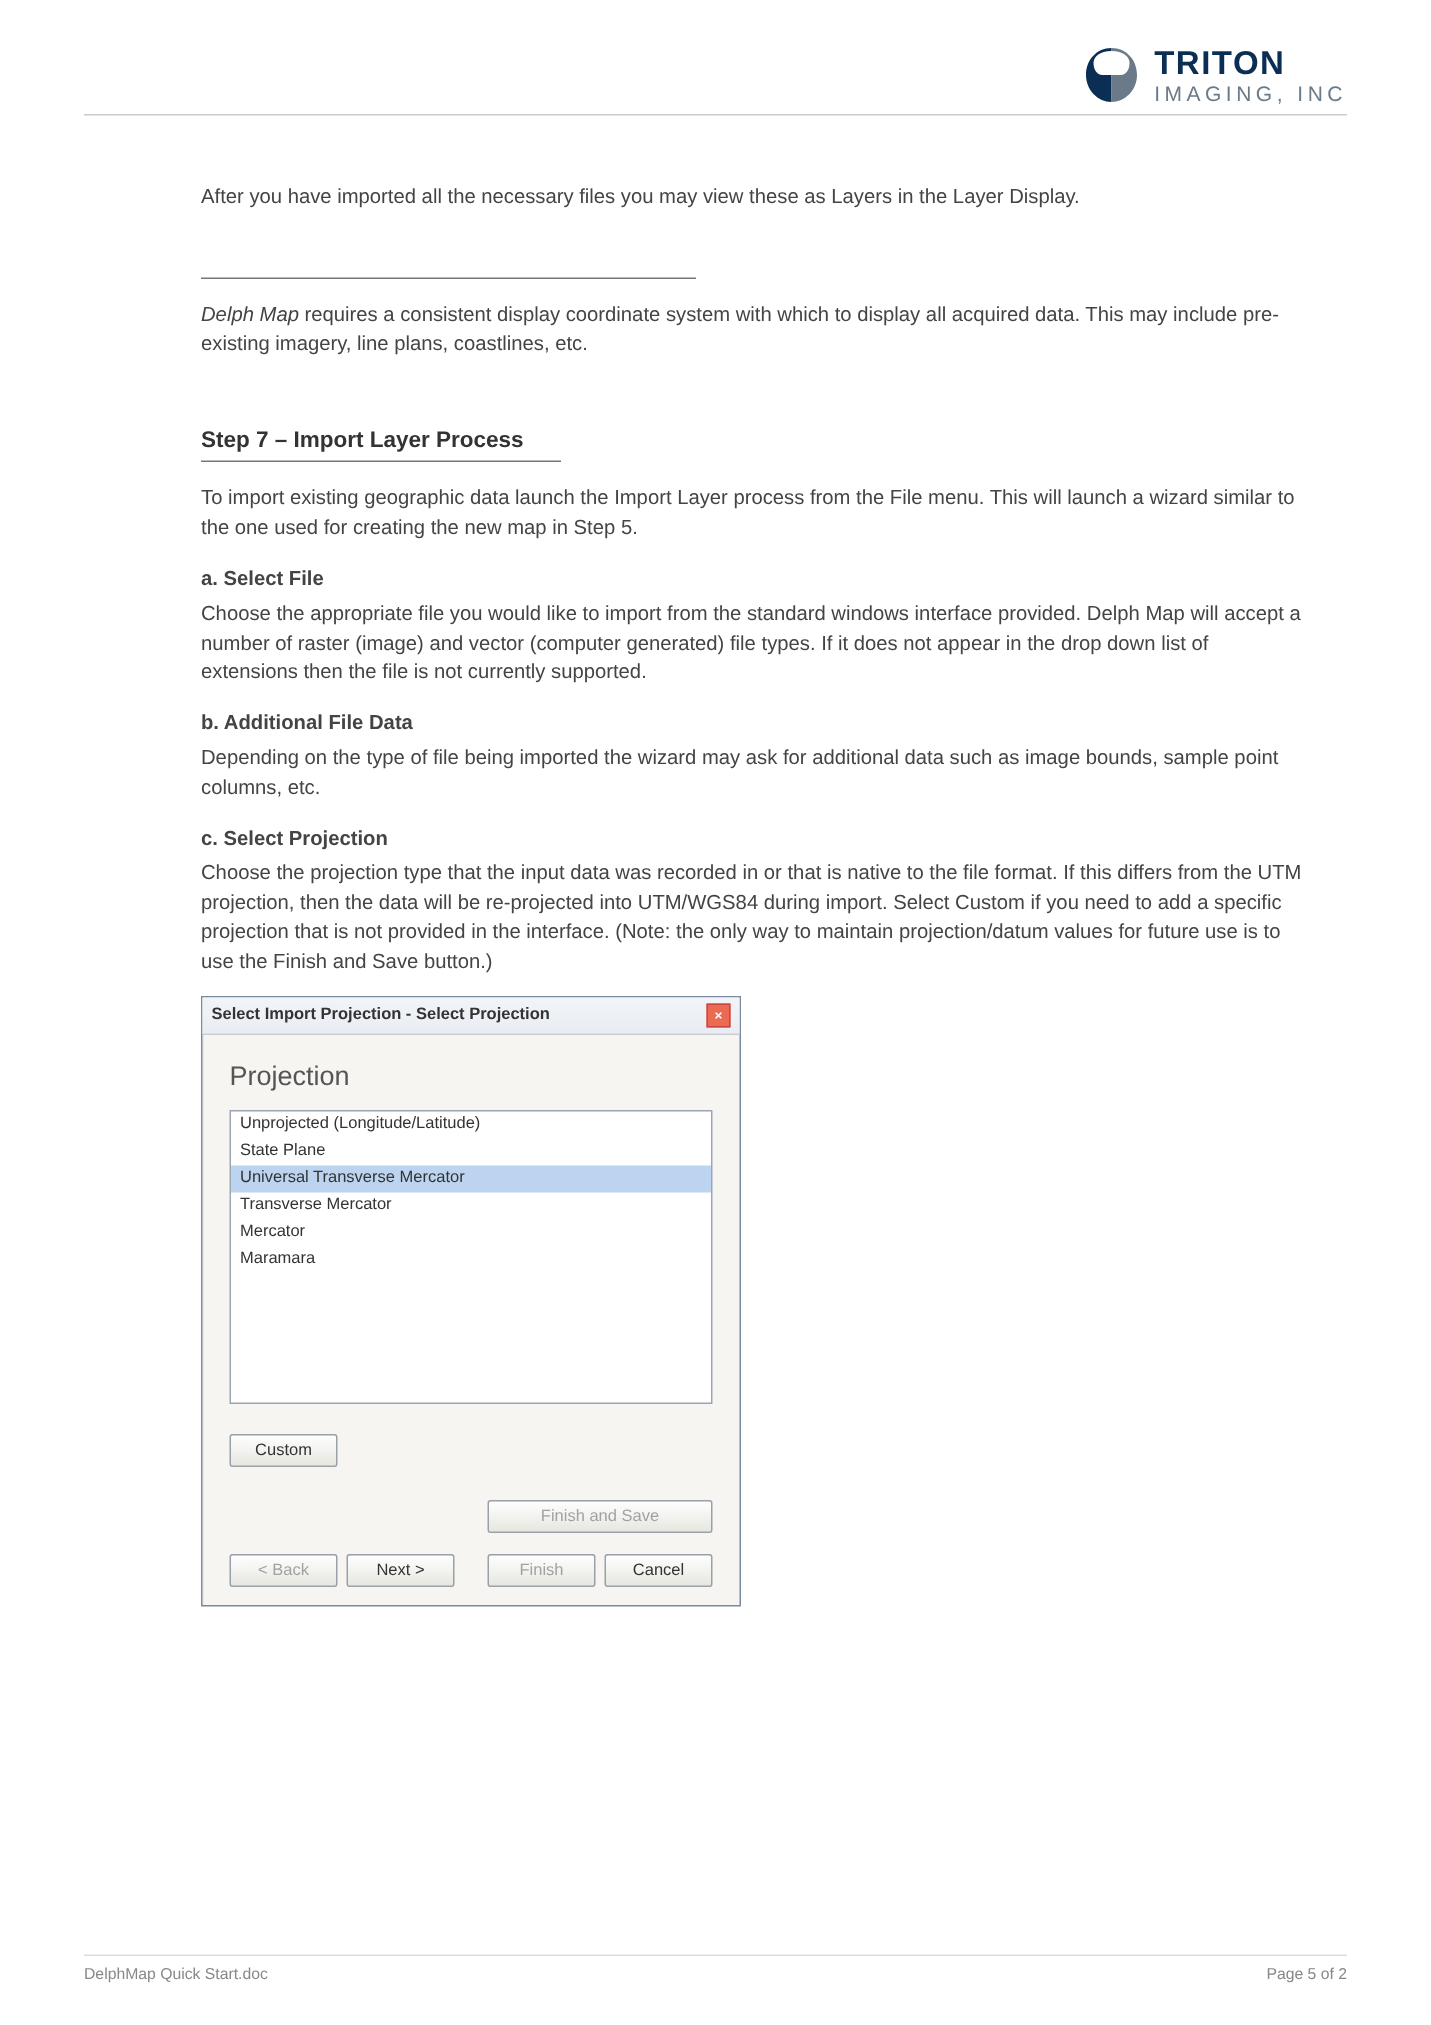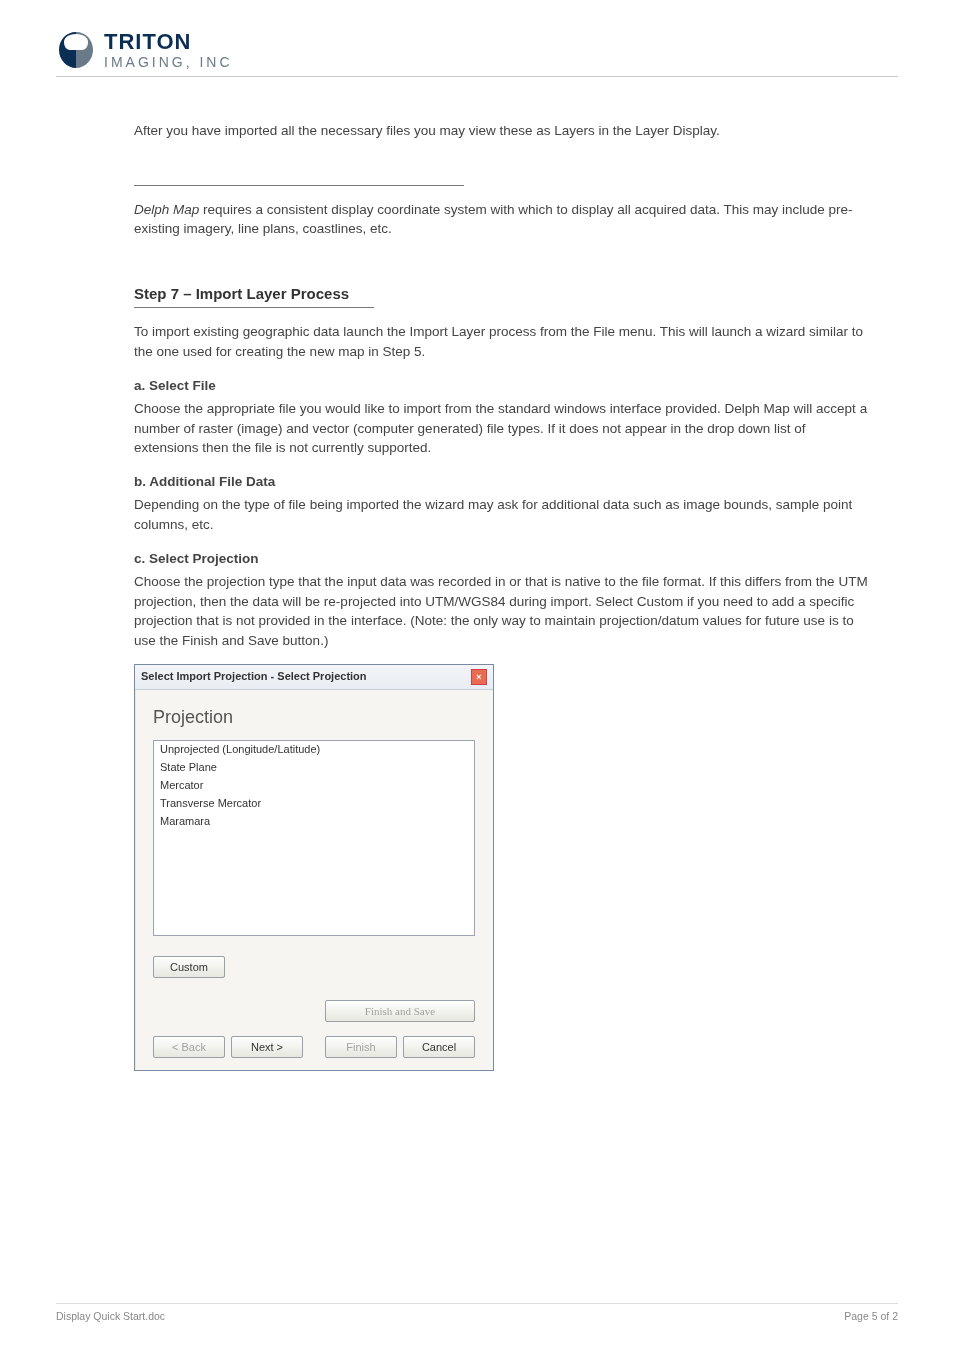--- a/index.html
+++ b/index.html
@@ -1,18 +1,18 @@
 <!DOCTYPE html>
 <html><head>
 <meta charset="utf-8">
 <style>
   * { box-sizing: border-box; margin: 0; padding: 0; }
   body { width: 954px; height: 1350px; background: #fff; font-family: Arial, sans-serif; color: #333; position: relative; }
   .page { padding: 30px 56px 40px 56px; }
-  .header { display: flex; align-items: center; border-bottom: 1px solid #ccc; padding-bottom: 6px; margin-bottom: 40px; }
+  .header { display: flex; align-items: center; border-bottom: 1px solid #ccc; padding-bottom: 6px; margin-bottom: 40px; justify-content: flex-end; }
   .logo { display: flex; align-items: center; gap: 8px; }
   .logo-mark svg { display: block; }
   .logo-text { display: flex; flex-direction: column; line-height: 1; }
   .logo-text .l1 { font-weight: 900; font-size: 22px; letter-spacing: 1px; color: #0b2e55; }
   .logo-text .l2 { font-size: 14px; letter-spacing: 3px; color: #6b7a88; margin-top: 2px; }
   .content { padding-left: 78px; padding-right: 30px; font-size: 13.5px; line-height: 1.45; color: #444; }
   .section { margin-bottom: 28px; margin-top: 44px; }
   .para { margin-bottom: 14px; }
   .heading { font-weight: bold; font-size: 15px; margin-bottom: 3px; color: #333; }
   .rule { border: none; border-bottom: 1px solid #777; margin-bottom: 14px; }
@@ -26,21 +26,21 @@
   .dlg-close { width: 16px; height: 16px; background: #ea6b52; border: 1px solid #c44; display: flex; align-items: center; justify-content: center; color: #fff; font-size: 9px; line-height: 1; }
   .dlg-body { padding: 10px 18px 12px 18px; }
   .dlg-proj { font-size: 18px; color: #555; margin: 4px 0 10px 0; font-weight: 400; font-family: Tahoma, sans-serif; }
   .listbox { border: 1px solid #9ba5b3; background: #fff; height: 196px; font-size: 11px; color: #333; overflow: hidden; }
   .listbox .item { padding: 1px 6px; white-space: nowrap; }
   .listbox .sel { background: #bcd4ef; }
   .custom-btn { margin-top: 20px; }
   .winbtn { display: inline-block; min-width: 72px; height: 22px; background: linear-gradient(#fefefe,#e7e7e0); border: 1px solid #9aa0a8; font-size: 11px; color: #333; padding: 0 10px; text-align: center; line-height: 20px; border-radius: 2px; }
   .winbtn.dis { color: #a2a2a2; }
   .save-row { display: flex; justify-content: flex-end; margin-top: 22px; }
-  .save-row .winbtn { min-width: 150px; font-family: Liberation Serif, serif; }
+  .save-row .winbtn { min-width: 150px; }
   .nav-row { display: flex; justify-content: center; gap: 6px; margin-top: 14px; }
   .nav-row .gap { width: 34px; }
   .footer { position: absolute; bottom: 28px; left: 56px; right: 56px; border-top: 1px solid #ddd; padding-top: 6px; display: flex; justify-content: space-between; font-size: 10.5px; color: #888; }
 </style>
 </head>
 <body>
 
 <div class="page">
   <div class="header">
     <div class="logo">
@@ -88,22 +88,23 @@
       <div class="dialog">
         <div class="dlg-title">
           <span>Select Import Projection - Select Projection</span>
           <span class="dlg-close">×</span>
         </div>
         <div class="dlg-body">
           <div class="dlg-proj">Projection</div>
           <div class="listbox">
             <div class="item">Unprojected (Longitude/Latitude)</div>
             <div class="item">State Plane</div>
+            <div class="item sel">Universal Transverse Mercator</div>
+            <div class="item">Transverse Mercator</div>
             <div class="item">Mercator</div>
-            <div class="item">Transverse Mercator</div>
             <div class="item">Maramara</div>
           </div>
           <div class="custom-btn">
             <span class="winbtn">Custom</span>
           </div>
           <div class="save-row">
             <span class="winbtn dis">Finish and Save</span>
           </div>
           <div class="nav-row">
             <span class="winbtn dis">&lt; Back</span>
@@ -113,15 +114,15 @@
             <span class="winbtn">Cancel</span>
           </div>
         </div>
       </div>
 
     </div>
   </div>
 </div>
 
 <div class="footer">
-  <span>Display Quick Start.doc</span>
+  <span>DelphMap Quick Start.doc</span>
   <span>Page 5 of 2</span>
 </div>
 
 </body></html>

